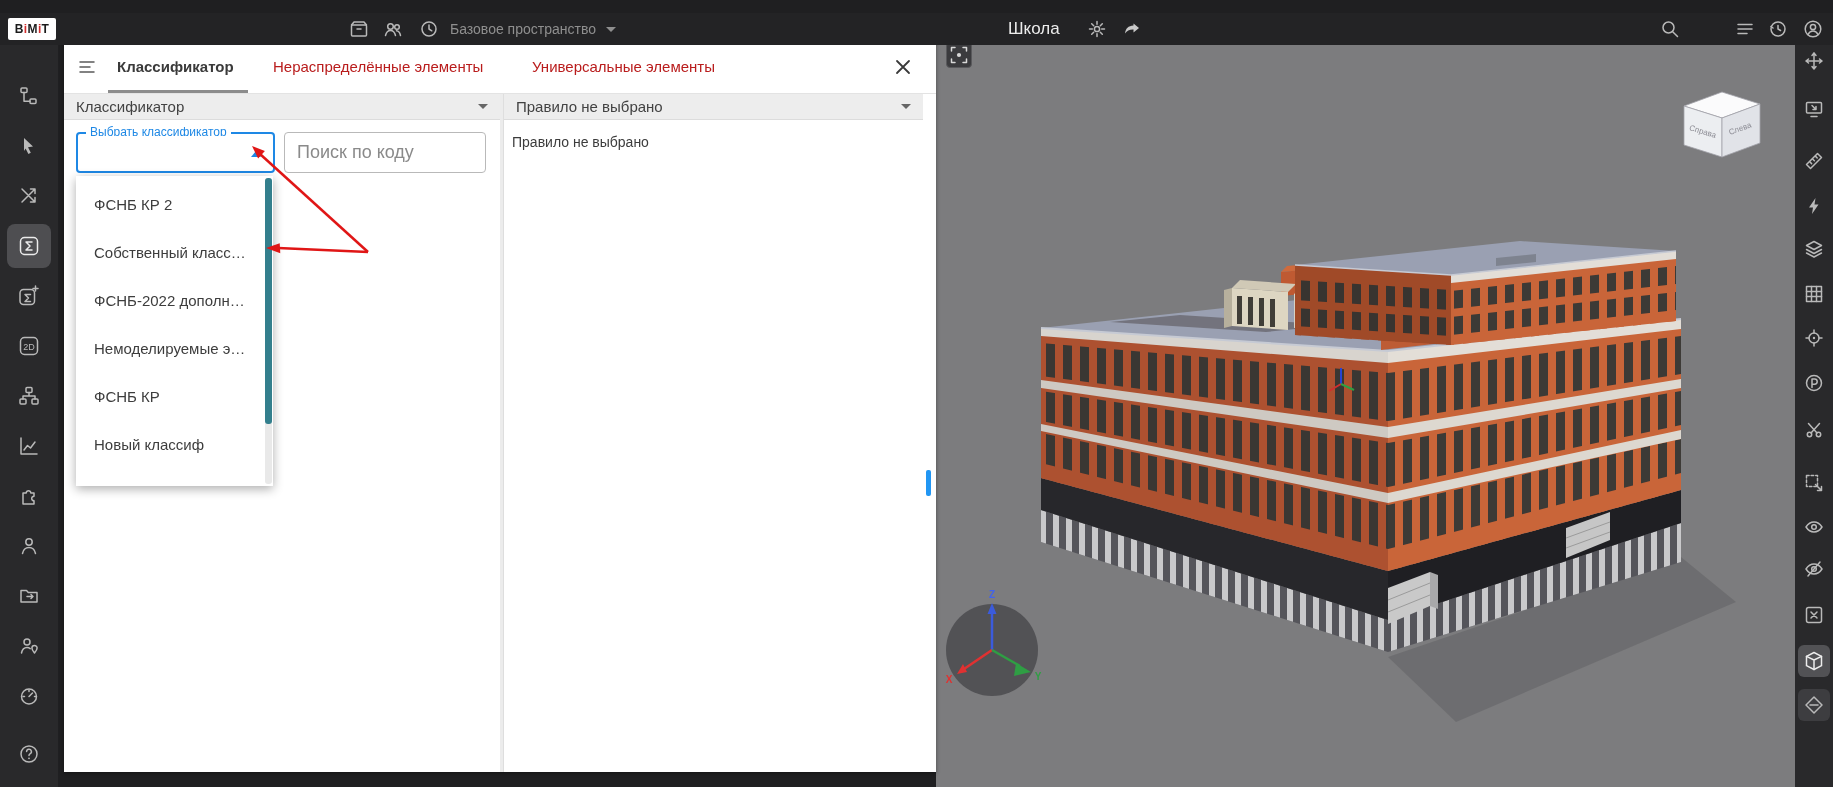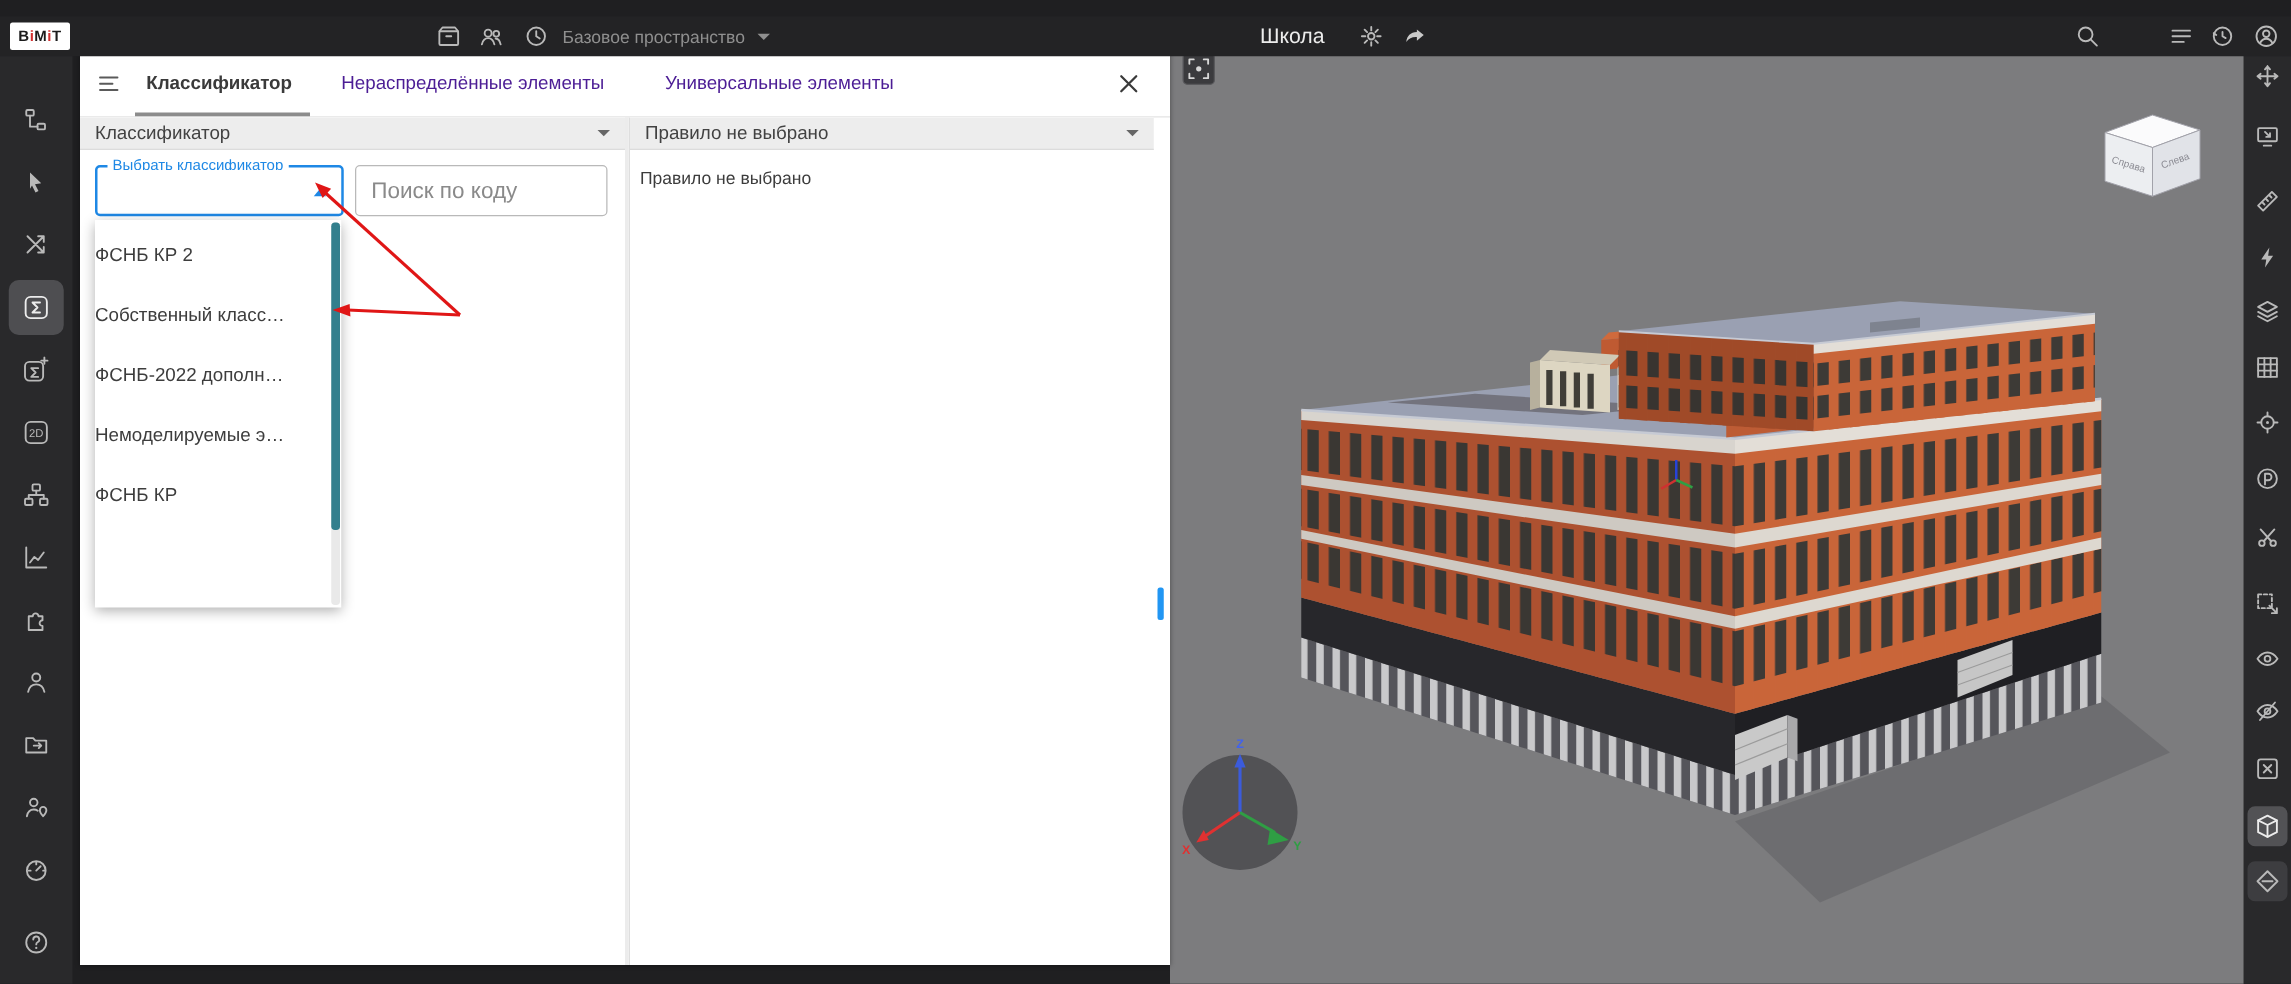--- a/index.html
+++ b/index.html
@@ -31,42 +31,42 @@
   .rt-btn.semi .rt-chip{background:#3d3d40}
   
   .content-bg{position:absolute;left:58px;top:32px;width:878px;height:755px;background:#1f1f21}
   .viewport{position:absolute;left:936px;top:32px;width:859px;height:755px;background:#7c7c7e;overflow:hidden}
   .focus-btn{position:absolute;left:10px;top:10px;width:26px;height:26px;background:#3b3b3e;border:1px solid #59595c;
     border-radius:4px;display:flex;align-items:center;justify-content:center;cursor:pointer;z-index:5}
   
   .panel{position:absolute;left:64px;top:39px;width:872px;height:733px;background:#fff;z-index:35;box-shadow:0 1px 4px rgba(0,0,0,.4)}
   .panel-header{position:absolute;left:0;top:0;width:100%;height:55px;background:#fff;border-bottom:1px solid #e3e3e3}
   .ph-menu{position:absolute;left:10px;top:15px;width:26px;height:26px;display:flex;align-items:center;justify-content:center;cursor:pointer}
-  .tab{position:absolute;top:0;height:55px;display:flex;align-items:center;font-size:15px;color:#4c1d95;cursor:pointer;white-space:nowrap}
+  .tab{position:absolute;top:0;height:55px;display:flex;align-items:center;font-size:15px;color:#b91c1c;cursor:pointer;white-space:nowrap}
   .tab.active{color:#3a3a3a;font-weight:bold}
   .tab-underline{position:absolute;left:44px;bottom:0;width:140px;height:3px;background:#8c8c8c}
   .close-btn{position:absolute;right:20px;top:15px;width:26px;height:26px;display:flex;align-items:center;justify-content:center;cursor:pointer}
   .col{position:absolute;top:55px;bottom:0;background:#fff}
   .col-left{left:0;width:436px}
   .col-right{left:439px;width:420px;border-left:1px solid #dedede}
   .col-divider{position:absolute;left:436px;top:55px;bottom:0;width:3px;background:#ececec}
   .col-header{height:26px;background:#ededed;border-bottom:1px solid #dcdcdc;display:flex;align-items:center;
     justify-content:space-between;padding:0 12px;font-size:15px;color:#424242;cursor:pointer}
   .caret-down-dark{width:0;height:0;border-left:5px solid transparent;border-right:5px solid transparent;border-top:5px solid #666}
   .rule-body{padding:14px 8px;font-size:14px;color:#3c3c3c}
   .mat-input{position:absolute;left:12px;top:38px;width:199px;height:41px;border:2px solid #1e88e5;border-radius:4px;background:#fff}
   .mat-input .flabel{position:absolute;top:-9px;left:8px;background:#fff;padding:0 4px;font-size:12px;color:#1e88e5;white-space:nowrap}
   .mat-input input{position:absolute;left:6px;top:2px;width:160px;height:33px;border:none;outline:none;font-size:14px;color:#333;font-family:inherit}
   .caret-up-blue{position:absolute;right:12px;top:17px;width:0;height:0;border-left:5px solid transparent;border-right:5px solid transparent;border-bottom:6px solid #1e88e5}
   .search-input{position:absolute;left:220px;top:38px;width:202px;height:41px;border:1px solid #b9b9b9;border-radius:4px;background:#fff}
   .search-input input{width:100%;height:100%;border:none;outline:none;background:transparent;padding:0 12px;font-size:18px;color:#15803d;font-family:inherit}
   .search-input input::placeholder{color:#8a8a8a}
   .dropdown{position:absolute;left:12px;top:82px;width:197px;height:310px;background:#fff;z-index:20;
     box-shadow:0 3px 10px rgba(0,0,0,.32);padding-top:4px}
-  .dd-item{height:48px;display:flex;align-items:center;font-size:15px;color:#3d3d3d;cursor:pointer;white-space:nowrap}
+  .dd-item{height:48px;display:flex;align-items:center;padding-left:18px;font-size:15px;color:#3d3d3d;cursor:pointer;white-space:nowrap}
   .dd-scroll{position:absolute;right:1px;top:2px;width:7px;height:306px;background:#e9e9e9;border-radius:3px}
   .dd-thumb{position:absolute;left:0;top:0;width:7px;height:246px;background:#337f8d;border-radius:3px}
   .panel-vthumb{position:absolute;left:862px;top:431px;width:5px;height:26px;background:#2196f3;border-radius:2px}
   .annot{position:absolute;left:0;top:0;width:1833px;height:787px;pointer-events:none;z-index:60}
 </style>
 </head>
 <body>
 
 <div class="topbar">
   <div class="logo">
@@ -595,20 +595,21 @@
     <div class="search-input">
       <input type="text" placeholder="Поиск по коду" style="">
     </div>
 
     <div class="dropdown">
       <div class="dd-item">ФСНБ КР 2</div>
       <div class="dd-item">Собственный класс…</div>
       <div class="dd-item">ФСНБ-2022 дополн…</div>
       <div class="dd-item">Немоделируемые э…</div>
       <div class="dd-item">ФСНБ КР</div>
+      <div class="dd-item">Новый классиф</div>
       <div class="dd-scroll">
         <div class="dd-thumb"></div>
       </div>
     </div>
   </div>
 
   <div class="col col-right">
     <div class="col-header">
       <span>Правило не выбрано</span>
       <div class="caret-down-dark"></div>

